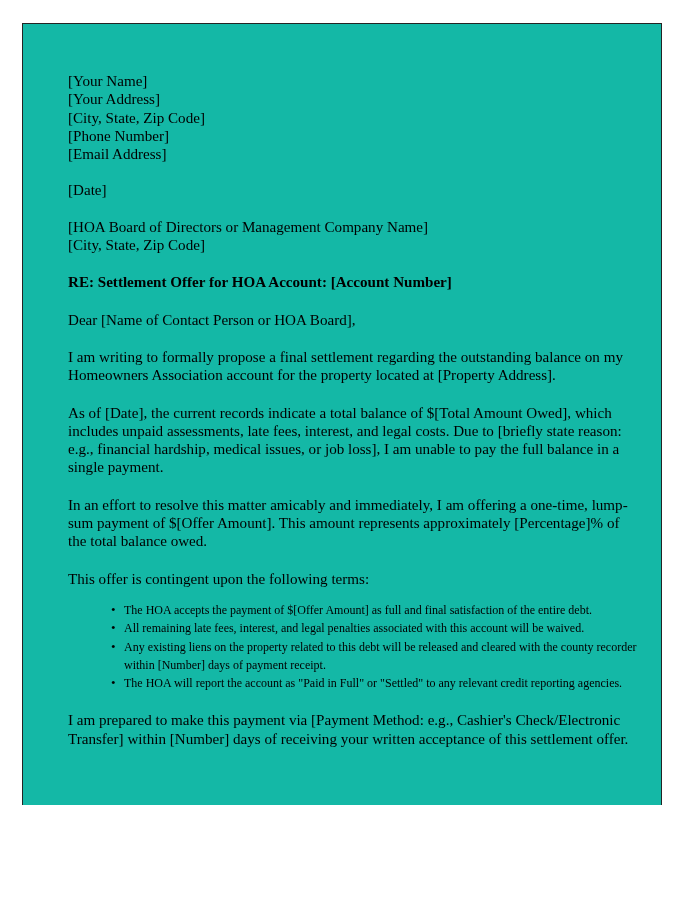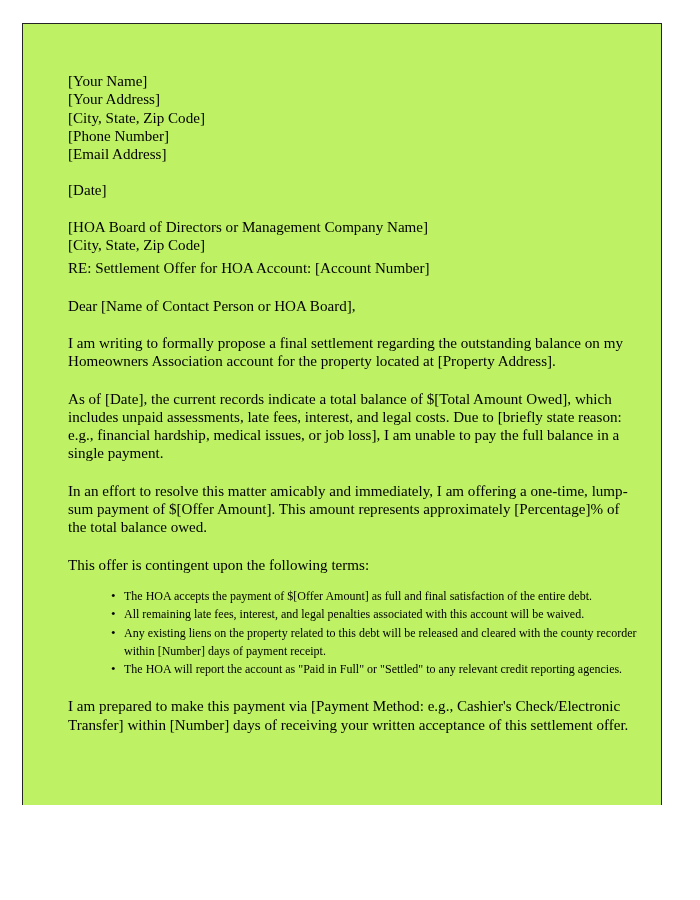--- a/index.html
+++ b/index.html
@@ -20,21 +20,21 @@
     position: absolute;
     left: 22px;
     top: 23px;
     width: 640px;
     height: 782px;
     border-left: 1.5px solid #242424;
     border-top: 1.5px solid #242424;
     border-right: 1.5px solid #242424;
     border-bottom: none;
     box-sizing: border-box;
-    background: #bef264;
+    background: #14b8a6;
   }
 
   .page-body {
     position: absolute;
     left: 45px;
     top: 48px;
     width: 572px;
   }
 
   .letterhead,
@@ -50,22 +50,22 @@
   .addr-line {
     display: block;
     white-space: nowrap;
   }
 
   .letterhead { margin: 0; }
   .date-line { margin: 18px 0 0 0; }
   .recipient { margin: 18px 0 0 0; }
 
   .subject {
-    margin: 5px 0 0 0;
-    font-weight: normal;
+    margin: 19px 0 0 0;
+    font-weight: bold;
   }
 
   .salutation { margin: 19px 0 0 0; }
 
   .para {
     margin: 19px 0 0 0;
     text-align: left;
     font-family: Liberation Serif, serif;
   }
 

